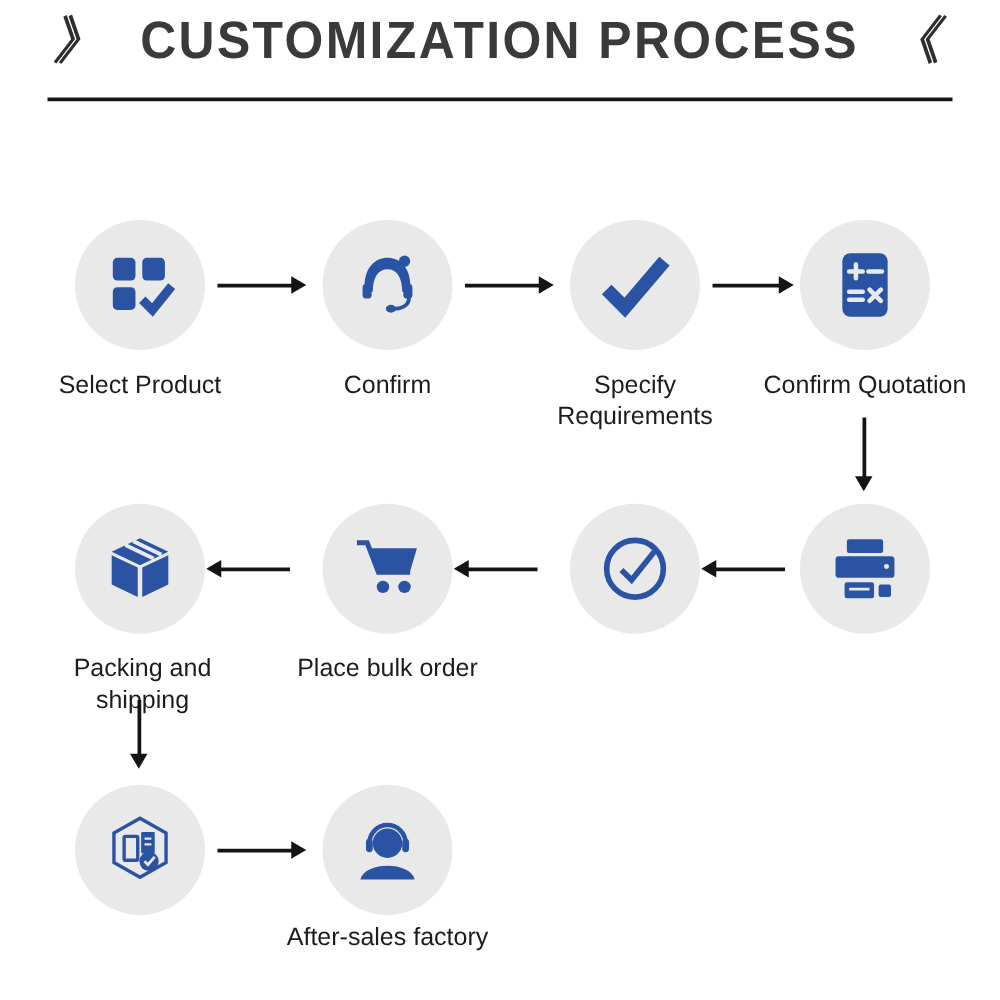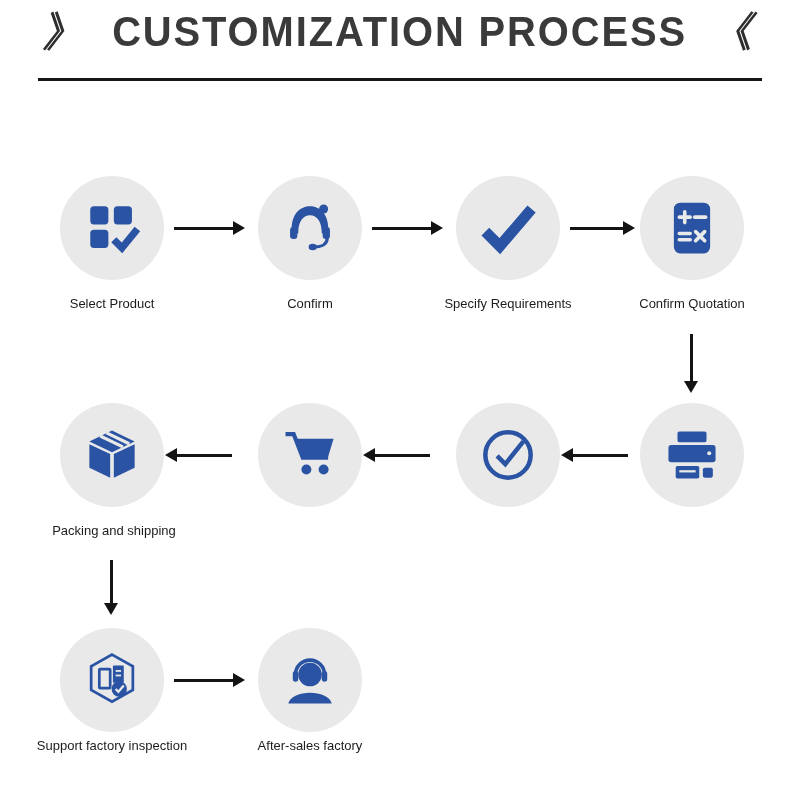--- a/index.html
+++ b/index.html
@@ -22,21 +22,21 @@
   .rule{position:absolute;top:78px;left:38px;width:724px;height:3px;background:#161616;}
   
   .circle{
     position:absolute;width:104px;height:104px;border-radius:50%;
     background:var(--circle-bg,#e9e9e9);
     display:flex;align-items:center;justify-content:center;
   }
   .icon{color:var(--accent-blue,#2a54a3);display:block;}
   .step-label{
     position:absolute;width:190px;text-align:center;
-    font-size:13px;line-height:1.25;color:#1c1c1c;
+    font-size:20px;line-height:1.25;color:#1c1c1c;
   }
   
   .arrow{position:absolute;background:var(--arrow-black,#141414);}
   .h{height:3px;}
   .h.right::after{
     content:"";position:absolute;right:-11px;top:-6px;
     border-left:12px solid var(--arrow-black,#141414);
     border-top:7.5px solid transparent;border-bottom:7.5px solid transparent;
   }
   .h.left::before{
@@ -136,20 +136,21 @@
     <svg class="icon" width="58" height="58" viewBox="0 0 64 64">
       <path d="M32 5 L57 17 L32 29 L7 17 Z" fill="currentColor"></path>
       <path d="M7 20 L30 31 L30 57 L7 46 Z" fill="currentColor"></path>
       <path d="M34 31 L57 20 L57 46 L34 57 Z" fill="currentColor"></path>
       <path d="M19 11 L44 23" stroke="var(--circle-bg,#e9e9e9)" stroke-width="3.5" fill="none"></path>
       <path d="M26 7.6 L51 19.6" stroke="var(--circle-bg,#e9e9e9)" stroke-width="3.5" fill="none"></path>
     </svg>
   </div>
 
   <div class="step-label" style="left:19px;top:523px">Packing and shipping</div>
+  <div class="step-label" style="left:215px;top:523px">Place bulk order</div>
 
   <div class="arrow h left" style="left:572px;top:454px;width:56px"></div>
   <div class="arrow h left" style="left:374px;top:454px;width:56px"></div>
   <div class="arrow h left" style="left:176px;top:454px;width:56px"></div>
   <div class="arrow v down" style="left:110px;top:560px;height:44px"></div>
 
   <div class="circle" style="left:60px;top:628px">
     <svg class="icon" width="58" height="58" viewBox="0 0 64 64">
       <path d="M32 4 L55 17 L55 43 L32 56 L9 43 L9 17 Z" fill="none" stroke="currentColor" stroke-width="3"></path>
       <rect x="18" y="20" width="12" height="21" rx="1" fill="none" stroke="currentColor" stroke-width="3"></rect>
@@ -163,18 +164,17 @@
   <div class="circle" style="left:258px;top:628px">
     <svg class="icon" width="58" height="58" viewBox="0 0 64 64">
       <circle cx="32" cy="26" r="13" fill="currentColor"></circle>
       <path d="M8 58 C12 42 52 42 56 58 Z" fill="currentColor"></path>
       <path d="M16 26 a16 16 0 0 1 32 0" fill="none" stroke="currentColor" stroke-width="4"></path>
       <rect x="13" y="22" width="6" height="12" rx="3" fill="currentColor"></rect>
       <rect x="45" y="22" width="6" height="12" rx="3" fill="currentColor"></rect>
     </svg>
   </div>
 
-  <div class="step-label" style="left:27px;top:738px;width:170px">Support factory inspection</div>
   <div class="step-label" style="left:215px;top:738px">After-sales factory</div>
 
   <div class="arrow h right" style="left:174px;top:679px;width:60px"></div>
 
 </div>
 
 </body></html>

